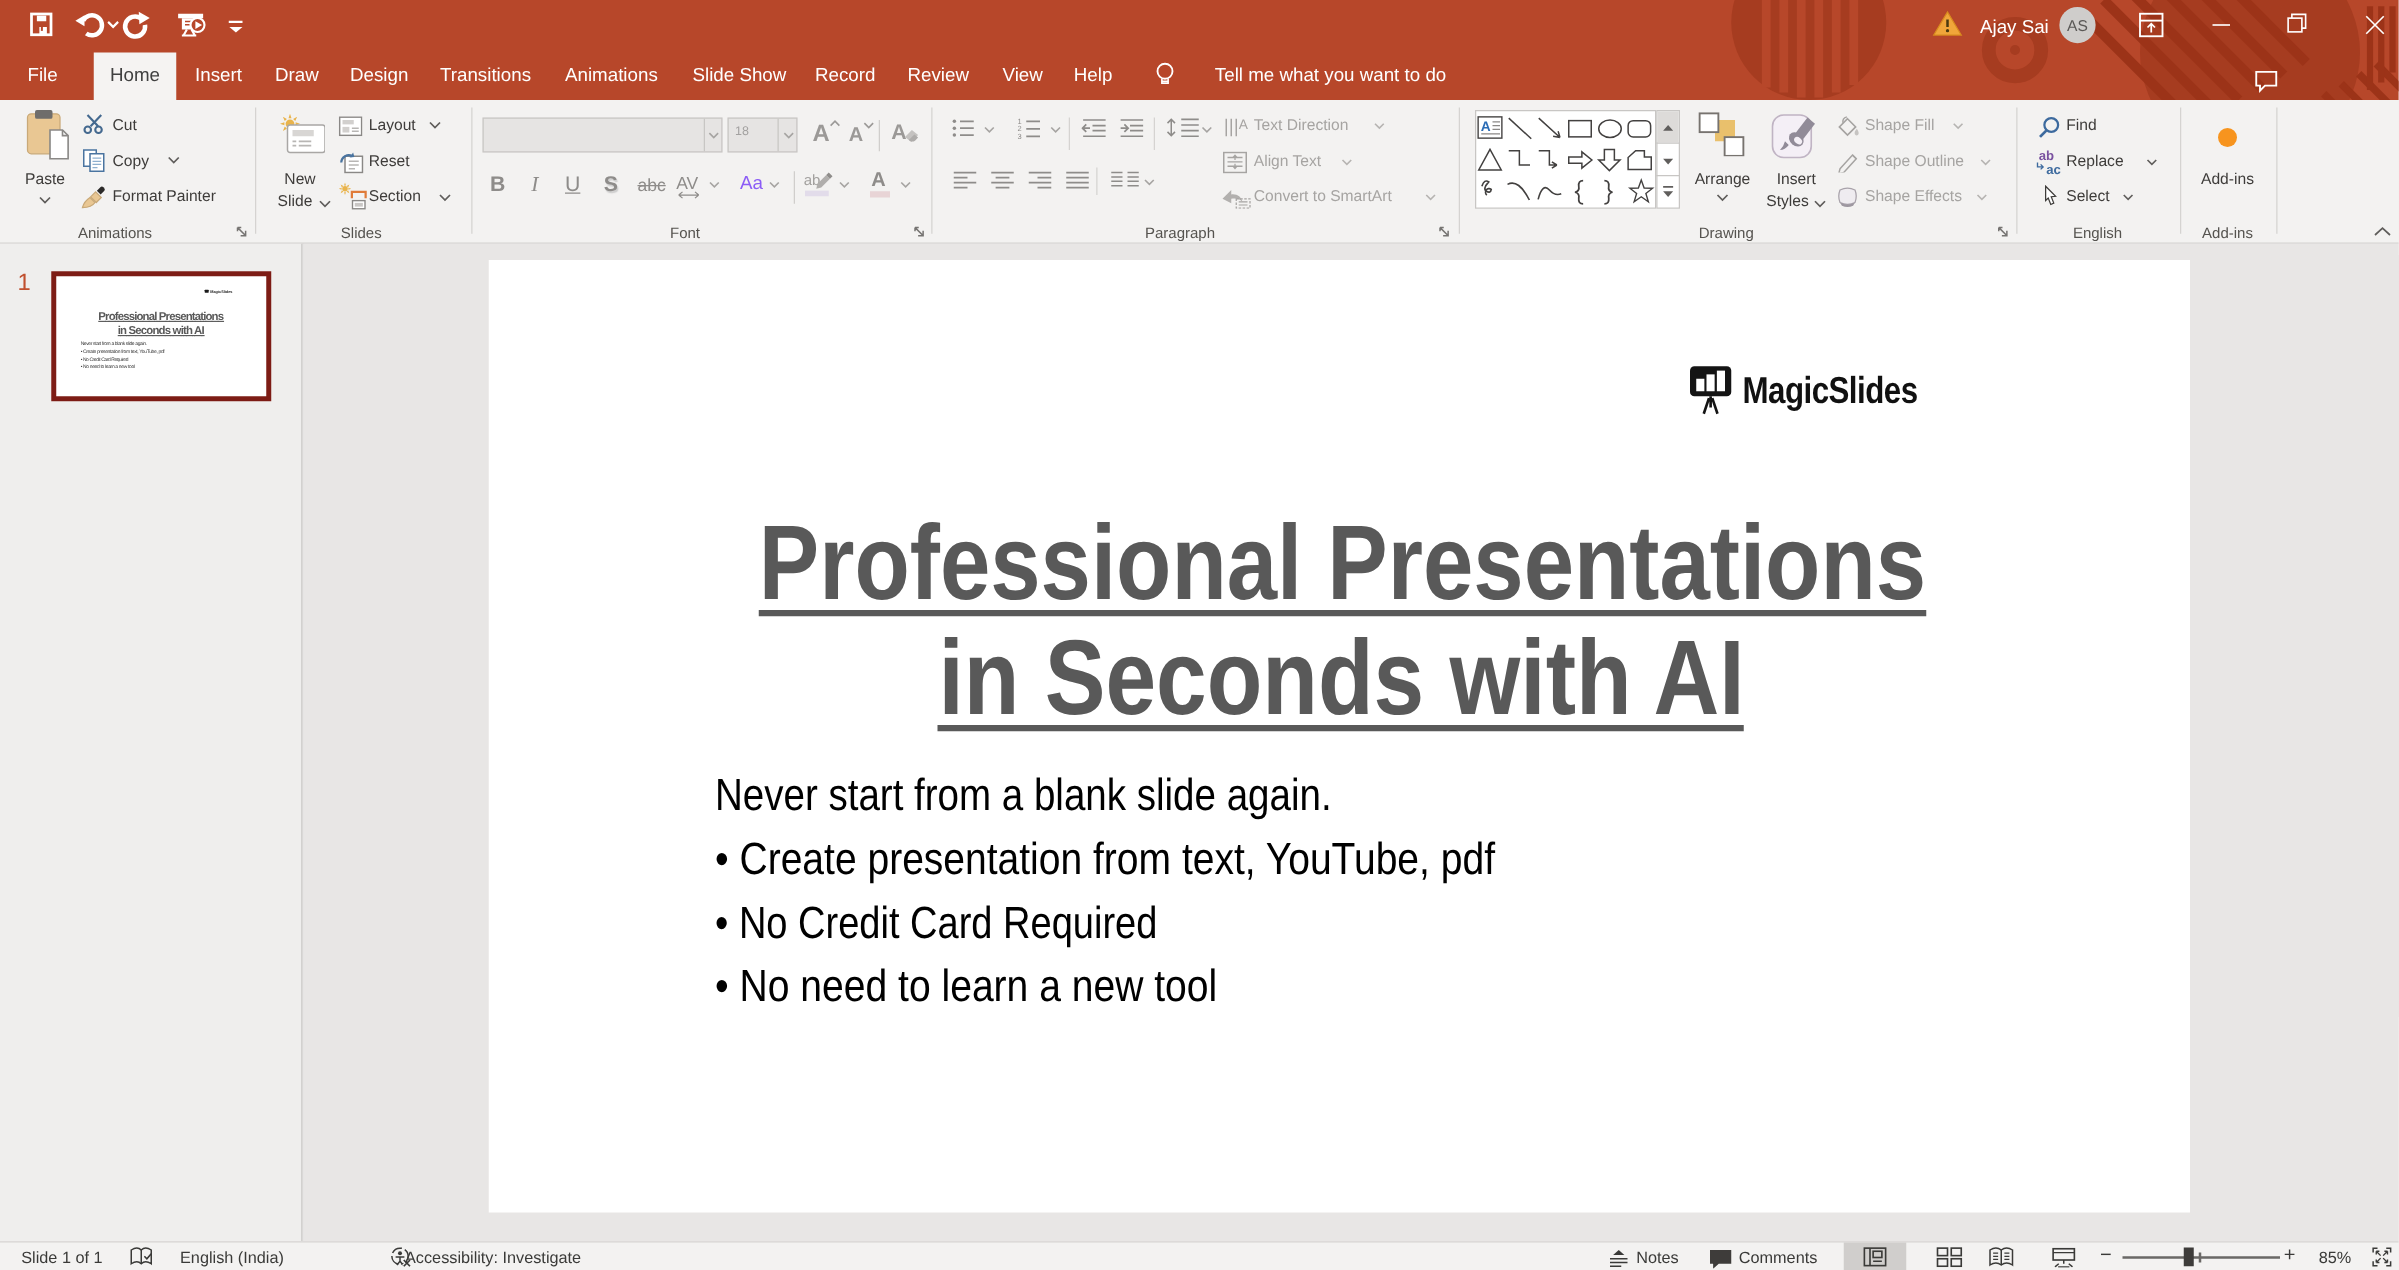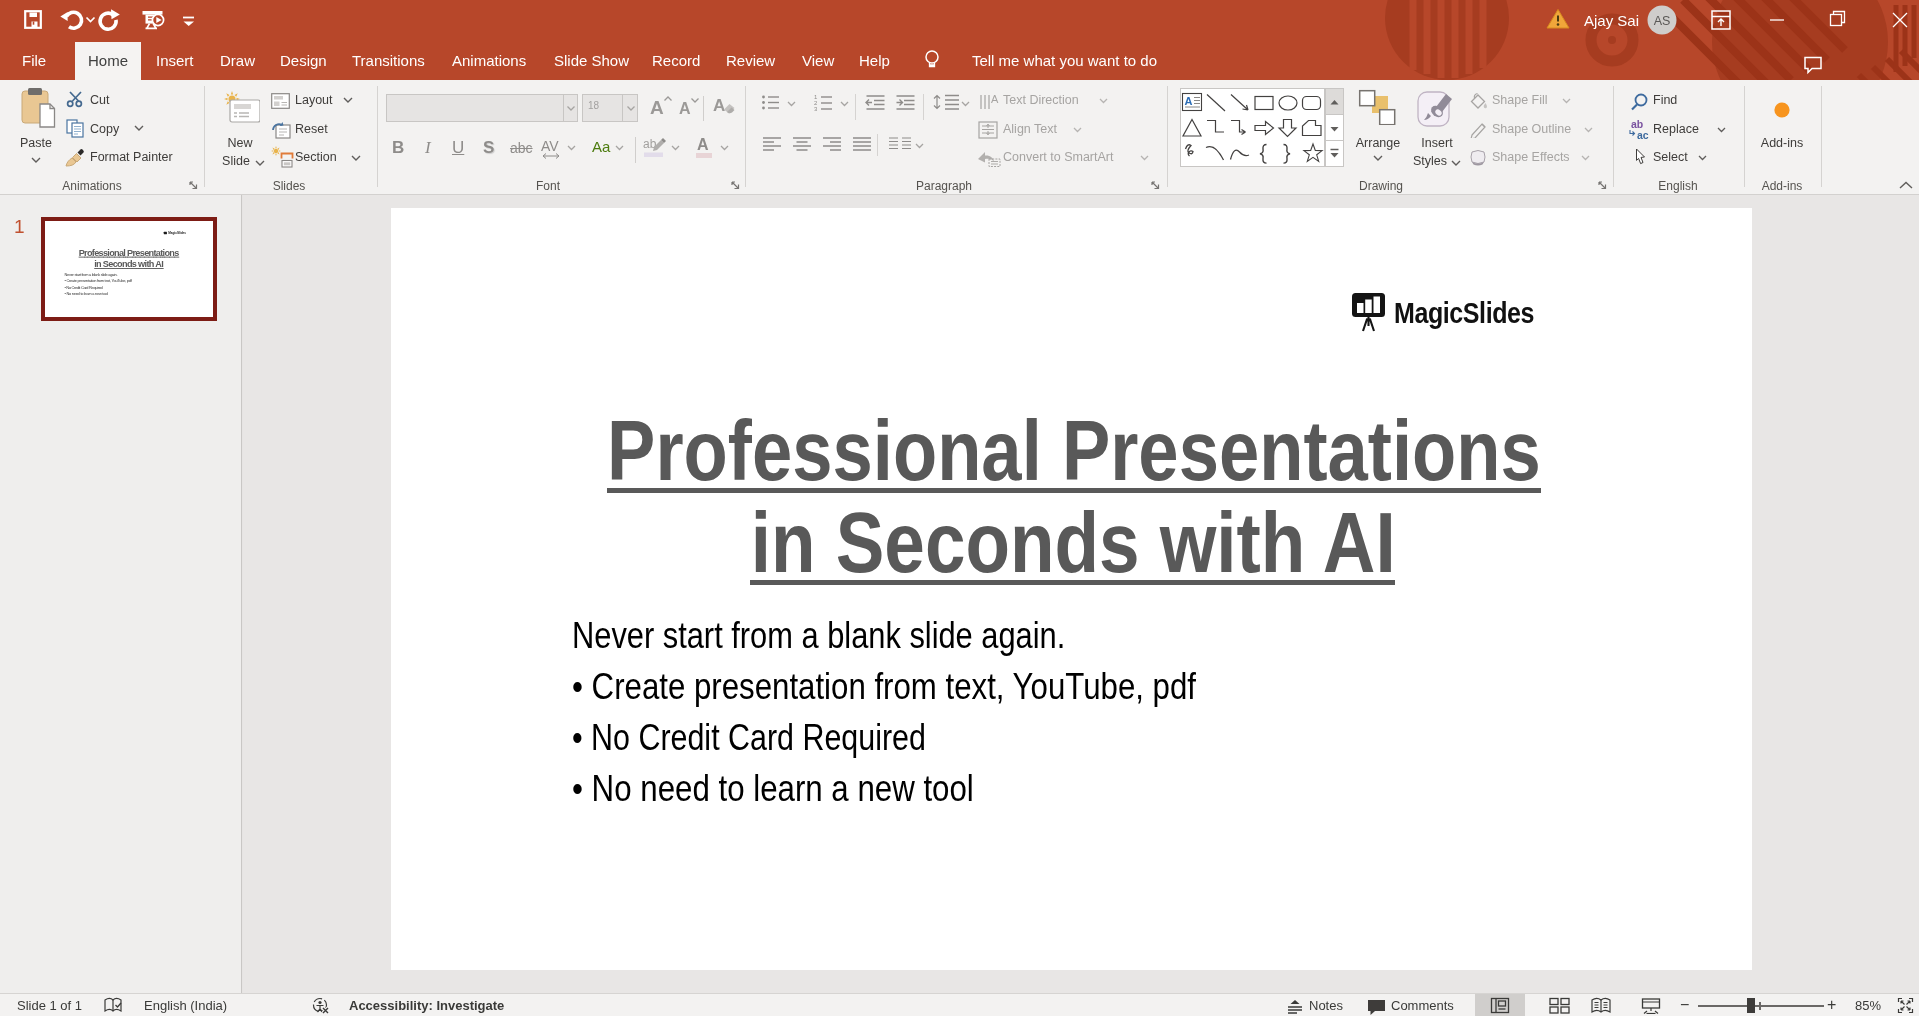--- a/index.html
+++ b/index.html
@@ -249,21 +249,21 @@
     <div class="ric" style="left:452px;top:58px;font-size:17px;color:#8e8c8a;text-decoration:underline">U</div>
     <div class="ric" style="left:483px;top:58px;font-size:17px;color:#8e8c8a;font-weight:bold;text-shadow:1px 1px 1px #ccc">S</div>
     <div class="ric" style="left:510px;top:60px;font-size:14px;color:#8e8c8a;text-decoration:line-through">abc</div>
     <div class="ric" style="left:541px;top:58px;font-size:14px;color:#8e8c8a">AV</div>
     <svg class="ric" style="left:542px;top:72px" width="20" height="8" fill="none" stroke="#8e8c8a">
         <path d="M1 4 h16 M1 4 l3 -2.5 M1 4 l3 2.5 M17 4 l-3 -2.5 M17 4 l-3 2.5" stroke-width="1"></path>
       </svg>
     <svg class="ric" style="left:566px;top:64px" width="11" height="8">
         <path d="M2 2 l3.5 3.5 l3.5-3.5" fill="none" stroke="#a6a4a2" stroke-width="1.3"></path>
       </svg>
-    <div class="ric" style="left:592px;top:58px;font-size:15px;color:#4d7c0f">Aa</div>
+    <div class="ric" style="left:592px;top:58px;font-size:15px;color:#8b5cf6">Aa</div>
     <svg class="ric" style="left:614px;top:64px" width="11" height="8">
         <path d="M2 2 l3.5 3.5 l3.5-3.5" fill="none" stroke="#a6a4a2" stroke-width="1.3"></path>
       </svg>
     <svg class="ric" style="left:643px;top:56px" width="24" height="22" viewBox="0 0 24 22">
       <text x="0" y="12" font-size="12" fill="#a2a09e" font-family="Liberation Sans">ab</text>
       <path d="M11 11 L18 4 l3 3 L14 14 l-4 1 z" fill="#b0aeac"></path>
       <path d="M18 4 l3 3 l2 -2 l-3 -3 z" fill="#8e8c8a"></path>
       <rect x="1" y="16.5" width="19" height="4.5" fill="#e2dcea"></rect>
     </svg>
     <svg class="ric" style="left:670px;top:64px" width="11" height="8">
@@ -549,21 +549,21 @@
       <path d="M12.5 8 l2 2 l3.5 -4" stroke-width="1.3"></path>
     </svg>
     <div style="position:absolute;left:144px;top:4px">English (India)</div>
     <svg style="position:absolute;left:311px;top:3px" width="20" height="18" fill="none" stroke="#3a3a38">
       <circle cx="9" cy="8" r="6.5" stroke-width="1.2" stroke-dasharray="9 2.5"></circle>
       <circle cx="9" cy="5.5" r="1.6" fill="#3a3a38" stroke="none"></circle>
       <path d="M5.5 8.5 h7 M9 8.5 v3.5 M9 12 l-2.5 3 M9 12 l2.5 3" stroke-width="1.2"></path>
       <path d="M12 11 l5 5 M17 11 l-5 5" stroke="#f3f2f1" stroke-width="3.5"></path>
       <path d="M12 11 l5 5 M17 11 l-5 5" stroke="#3a3a38" stroke-width="1.4"></path>
     </svg>
-    <div style="position:absolute;left:349px;top:4px;font-weight:bold">Accessibility: Investigate</div>
+    <div style="position:absolute;left:324px;top:4px;font-weight:normal">Accessibility: Investigate</div>
     <svg style="position:absolute;left:1286px;top:4px" width="18" height="16" stroke="#3a3a38" fill="none">
       <path d="M9 2 l4.5 4 h-9 z" fill="#3a3a38" stroke="none"></path>
       <path d="M2 9 h14 M2 12 h14 M2 15 h9" stroke-width="1.3"></path>
     </svg>
     <div style="position:absolute;left:1309px;top:4px">Notes</div>
     <svg style="position:absolute;left:1366px;top:4px" width="22" height="17" viewBox="0 0 22 17">
       <path d="M2 2 h17 v11 h-10 l-4.5 4 v-4 h-2.5 z" fill="#3e3c3a"></path>
     </svg>
     <div style="position:absolute;left:1391px;top:4px">Comments</div>
     <div style="position:absolute;left:1475px;top:0;width:50px;height:23px;background:#d0cecc"></div>

